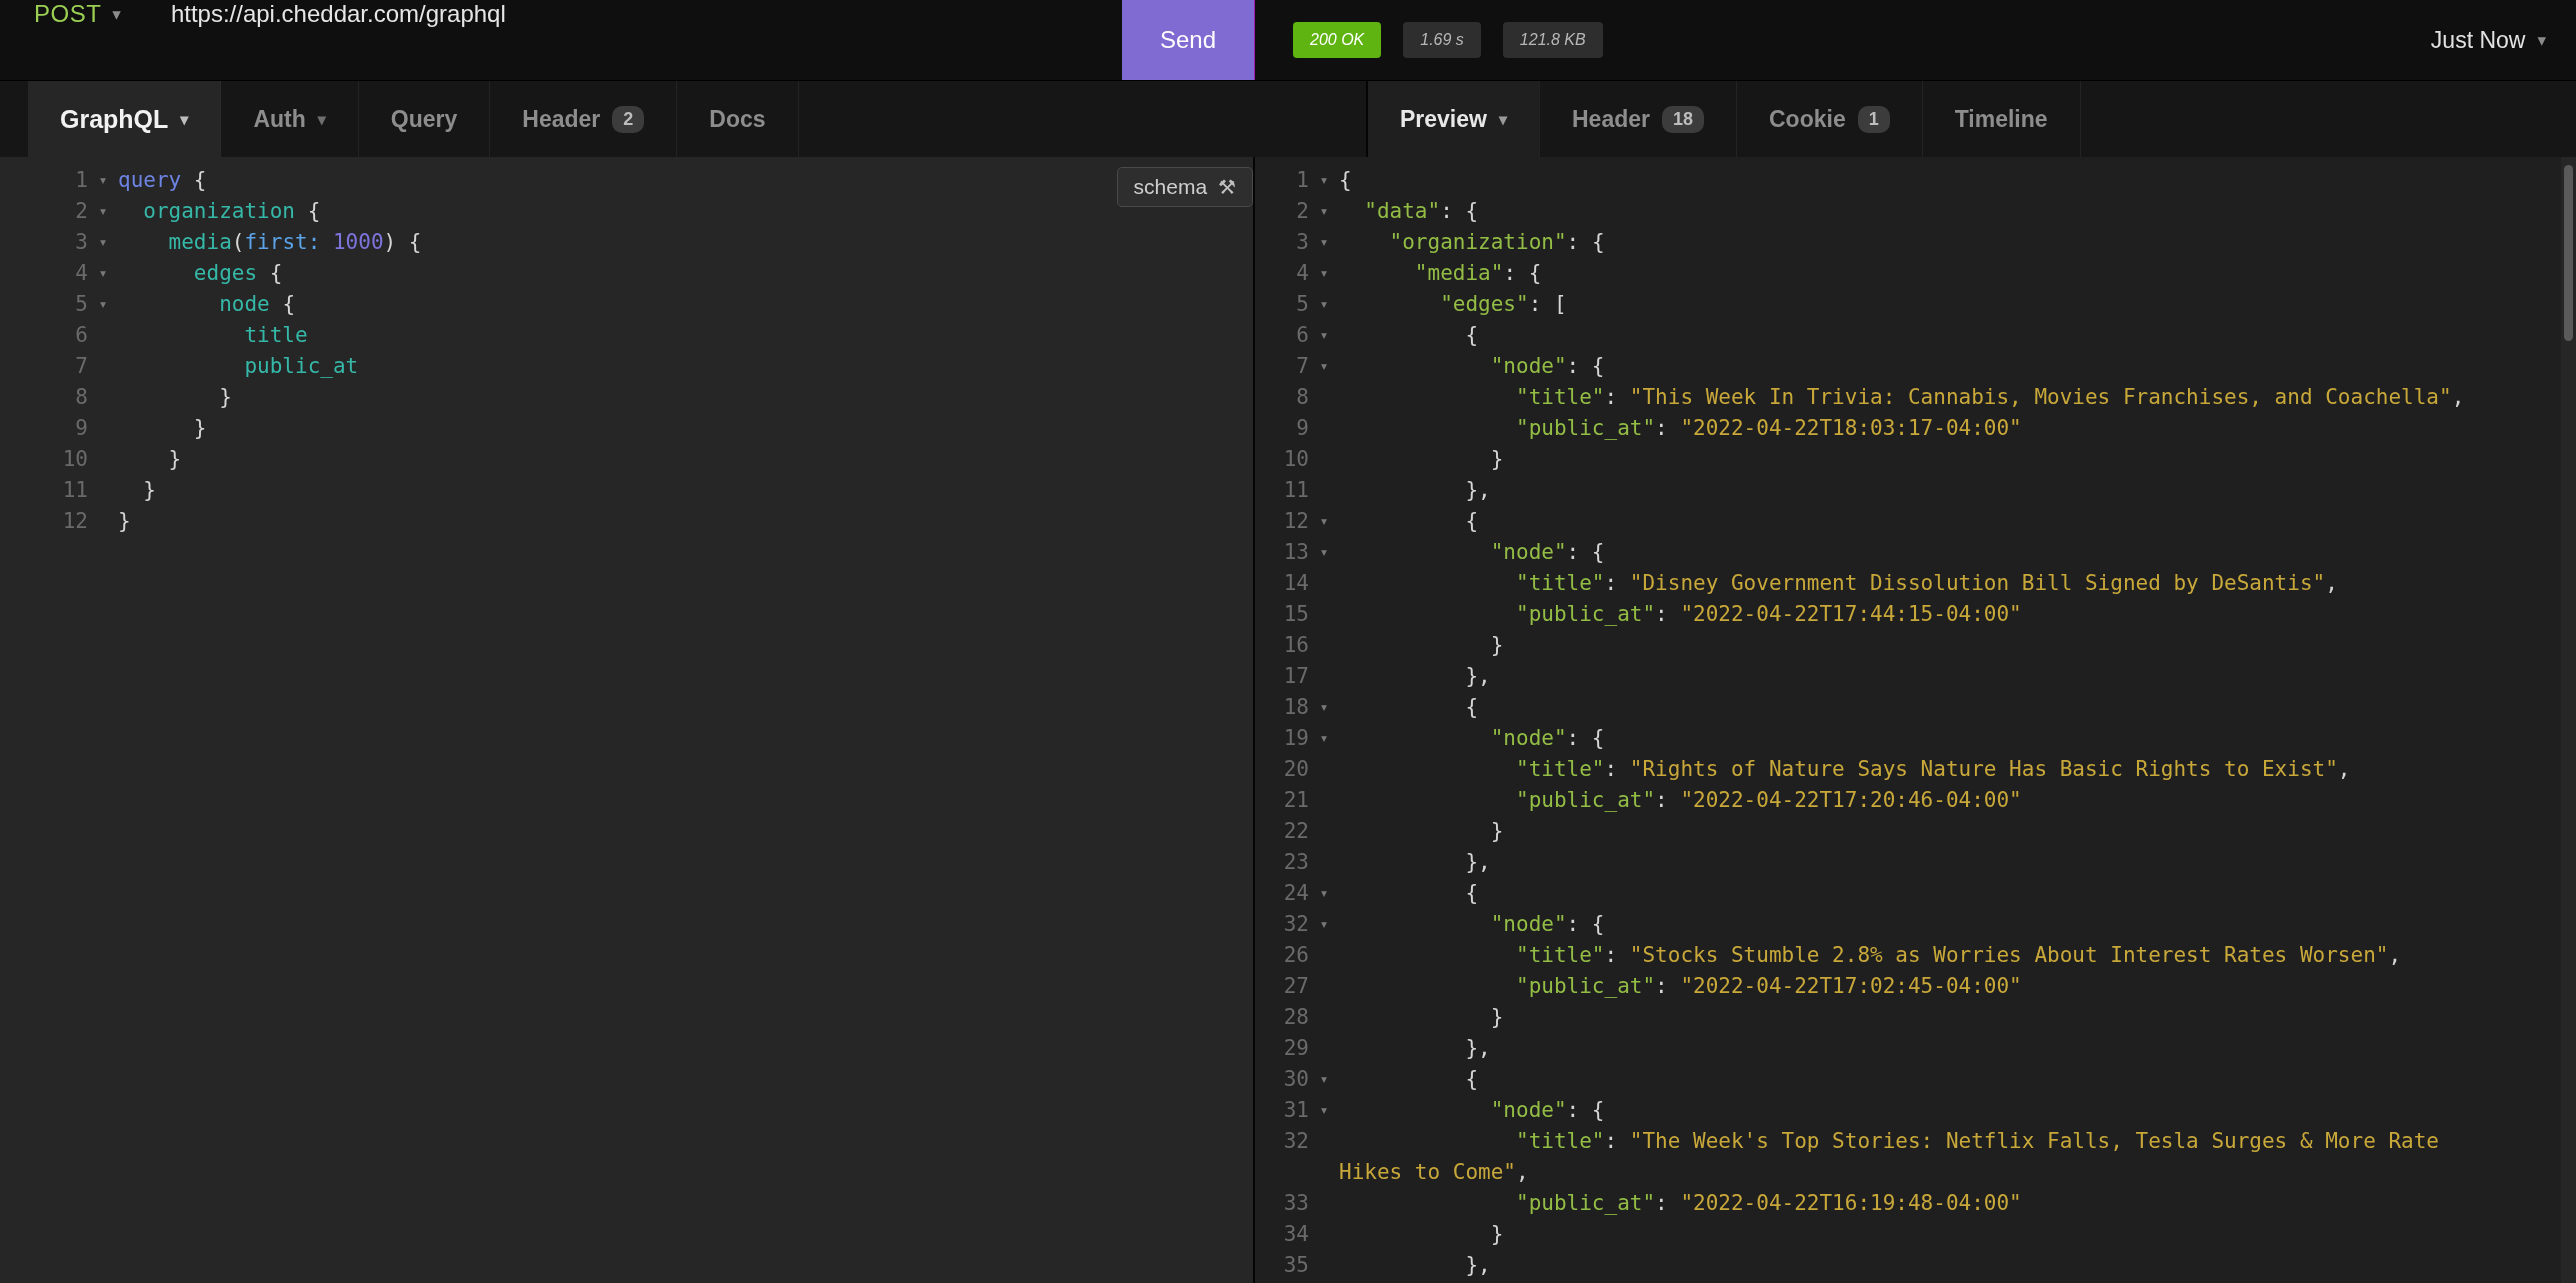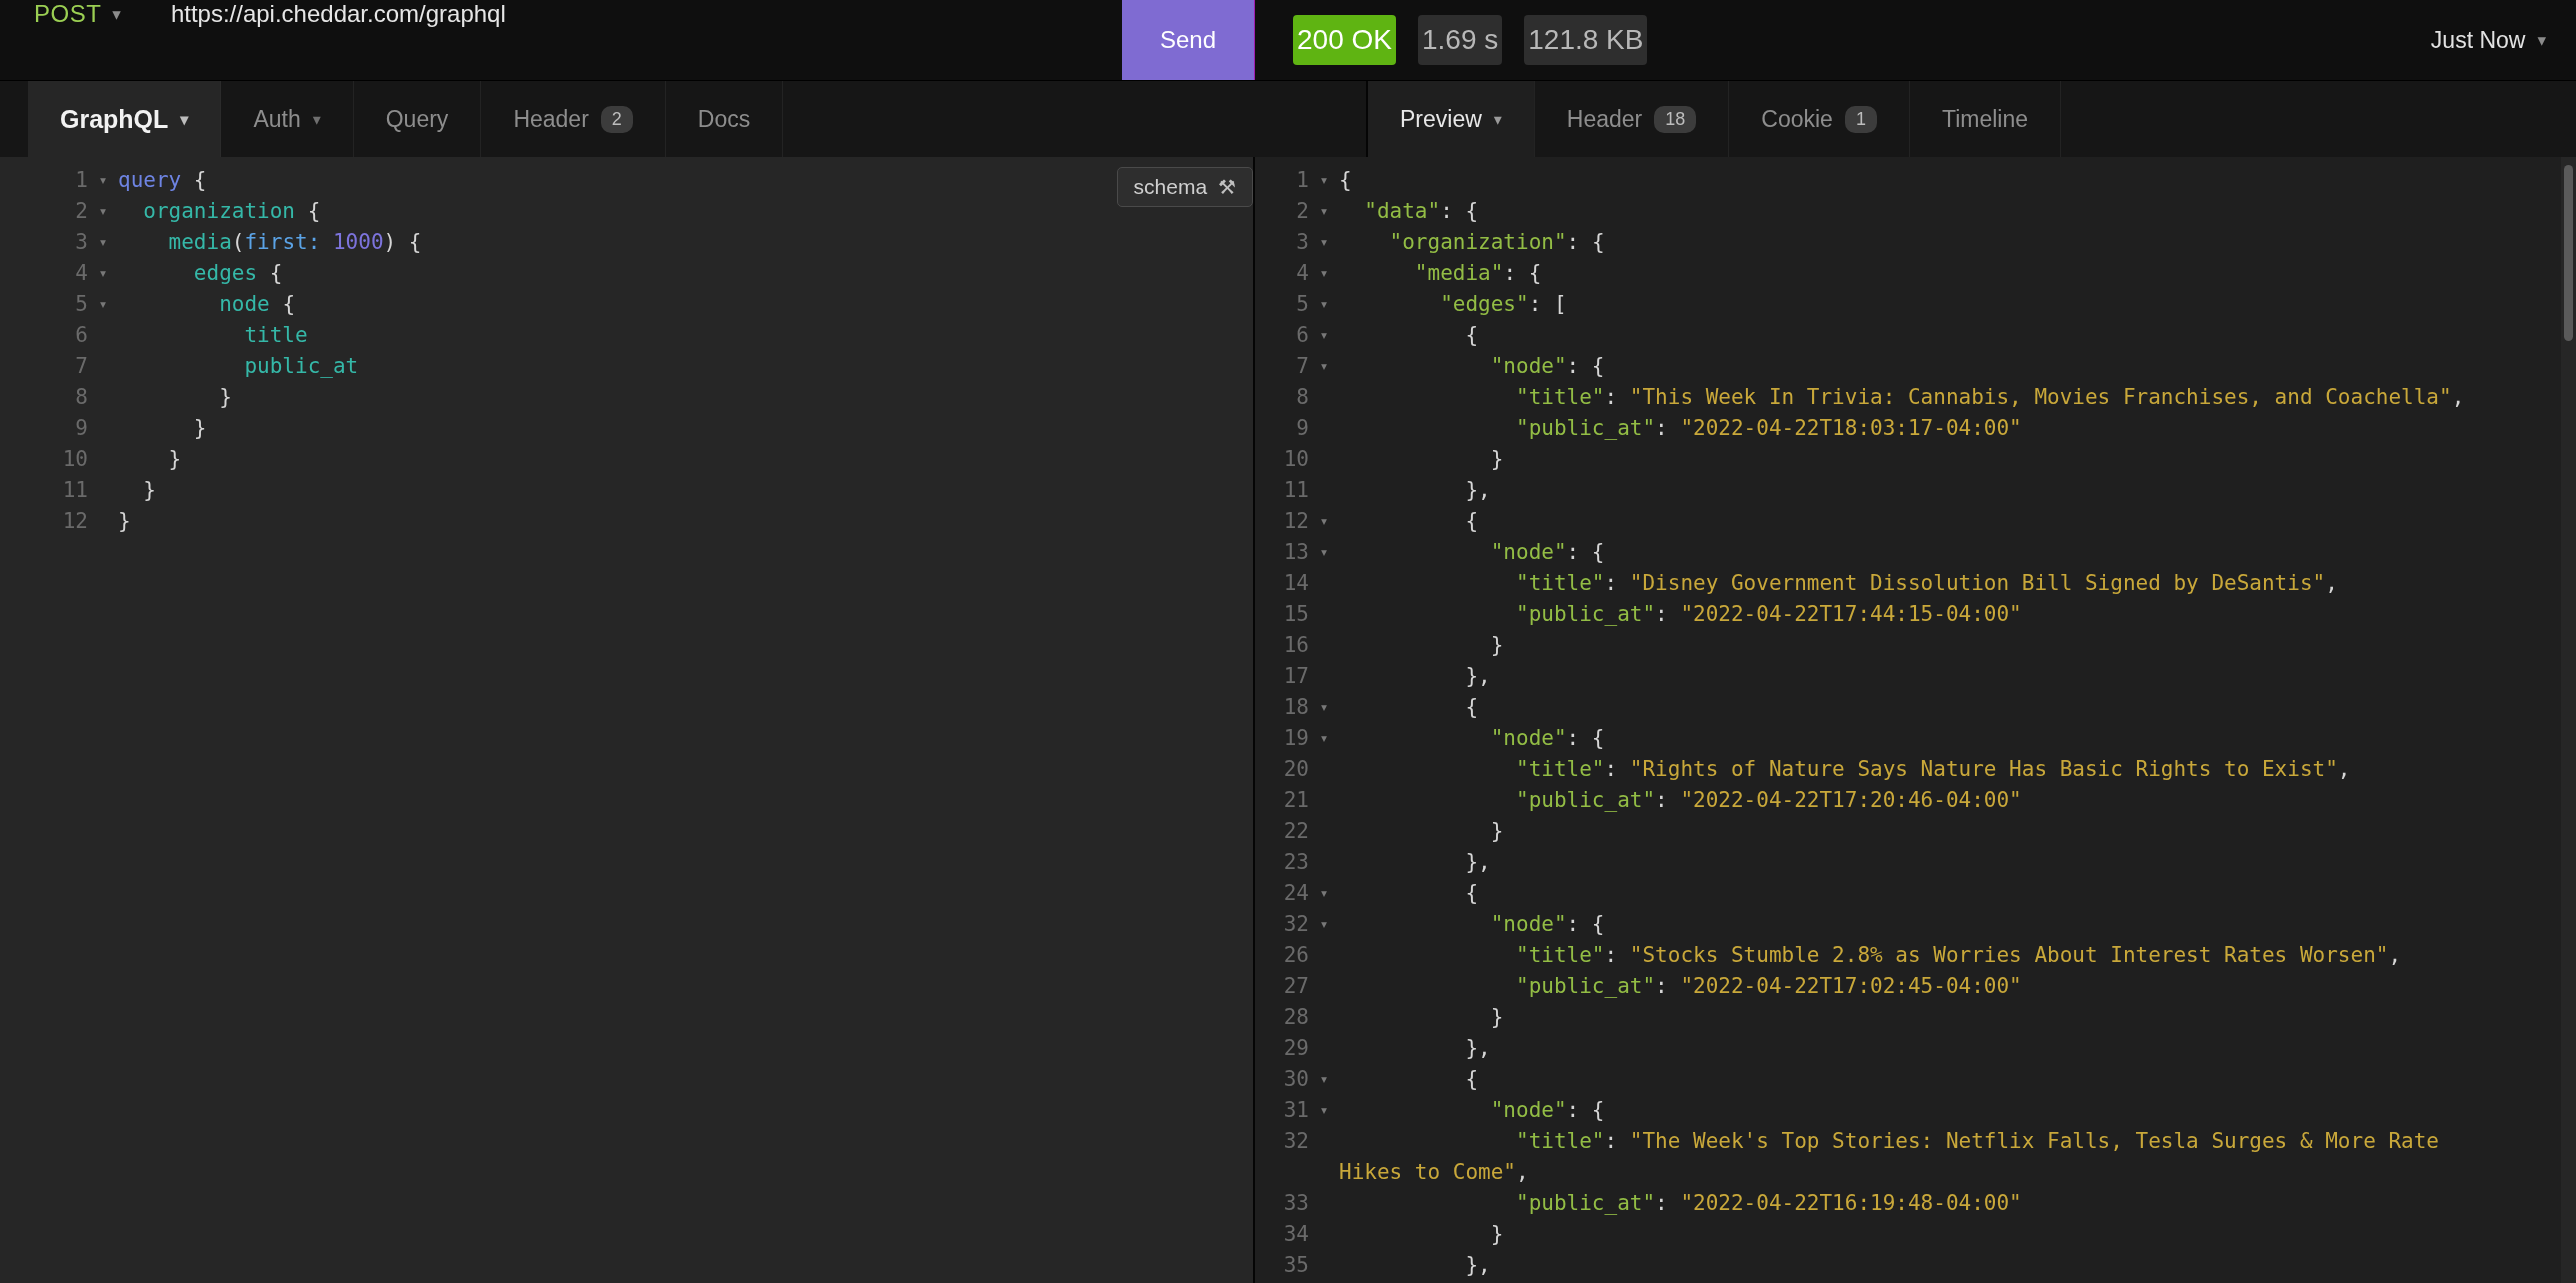--- a/index.html
+++ b/index.html
@@ -11,33 +11,33 @@
   .top-left{width:1255px;flex:none;display:flex;align-items:flex-start;padding-left:34px;
             box-sizing:border-box;border-right:1px solid #a21caf;}
   .method-select{display:flex;align-items:center;gap:11px;cursor:pointer;}
   .method-label{color:var(--c-method-green,#9bcf53);font-size:24px;font-weight:500;letter-spacing:0.5px;}
   .caret{color:#8b8b8b;font-size:17px;}
   .url{margin-left:50px;color:#e6e6e6;font-size:24px;}
   .spacer{flex:1;}
   .send-button{width:132px;height:100%;background:var(--c-send-purple,#7f6bd2);color:#ffffff;
                font-size:24px;display:flex;align-items:center;justify-content:center;cursor:pointer;}
   .top-right{flex:1;display:flex;align-items:center;padding:0 30px 0 38px;gap:22px;}
-  .pill{font-size:28px;padding:9px 4px;border-radius:4px;white-space:nowrap;}
+  .pill{font-size:16px;padding:9px 17px;border-radius:4px;white-space:nowrap;font-style:italic;}
   .status-pill{background:var(--c-status-green,#5fb412);color:#fff;font-weight:500;}
   .metric-pill{background:#2e2e2e;color:#b8b8b8;}
   .updated-select{margin-left:auto;display:flex;align-items:center;gap:12px;color:#e2e2e2;
                   font-size:23px;cursor:pointer;}
 
   
   .tabbar{height:76px;flex:none;display:flex;}
   .tabs-left{width:1368px;flex:none;display:flex;background:#161616;box-sizing:border-box;
              border-right:2px solid #050505;padding-left:28px;}
   .tabs-right{flex:1;display:flex;background:#161616;}
   .tab{display:flex;align-items:center;gap:12px;padding:0 32px;font-size:23px;color:#8d8d8d;
-       border-right:1px solid #232323;cursor:pointer;white-space:nowrap;}
+       border-right:1px solid #232323;cursor:pointer;white-space:nowrap;font-weight:bold;}
   .tab .caret{font-size:16px;color:#6f6f6f;}
   .tab-active-left{background:#262626;color:#f2f2f2;font-weight:600;font-size:25px;border-right:1px solid #2b2b2b;}
   .tab-active-left .caret{color:#bdbdbd;}
   .tab-active-right{background:#1f1f1f;color:#e8e8e8;}
   .tab-active-right .caret{color:#9a9a9a;}
   .badge{background:#3c3c3c;color:#bdbdbd;border-radius:10px;padding:3px 11px;font-size:18px;}
 
   
   .main{flex:1;display:flex;min-height:0;}
   .pane-left{width:1255px;flex:none;background:#262626;position:relative;box-sizing:border-box;

